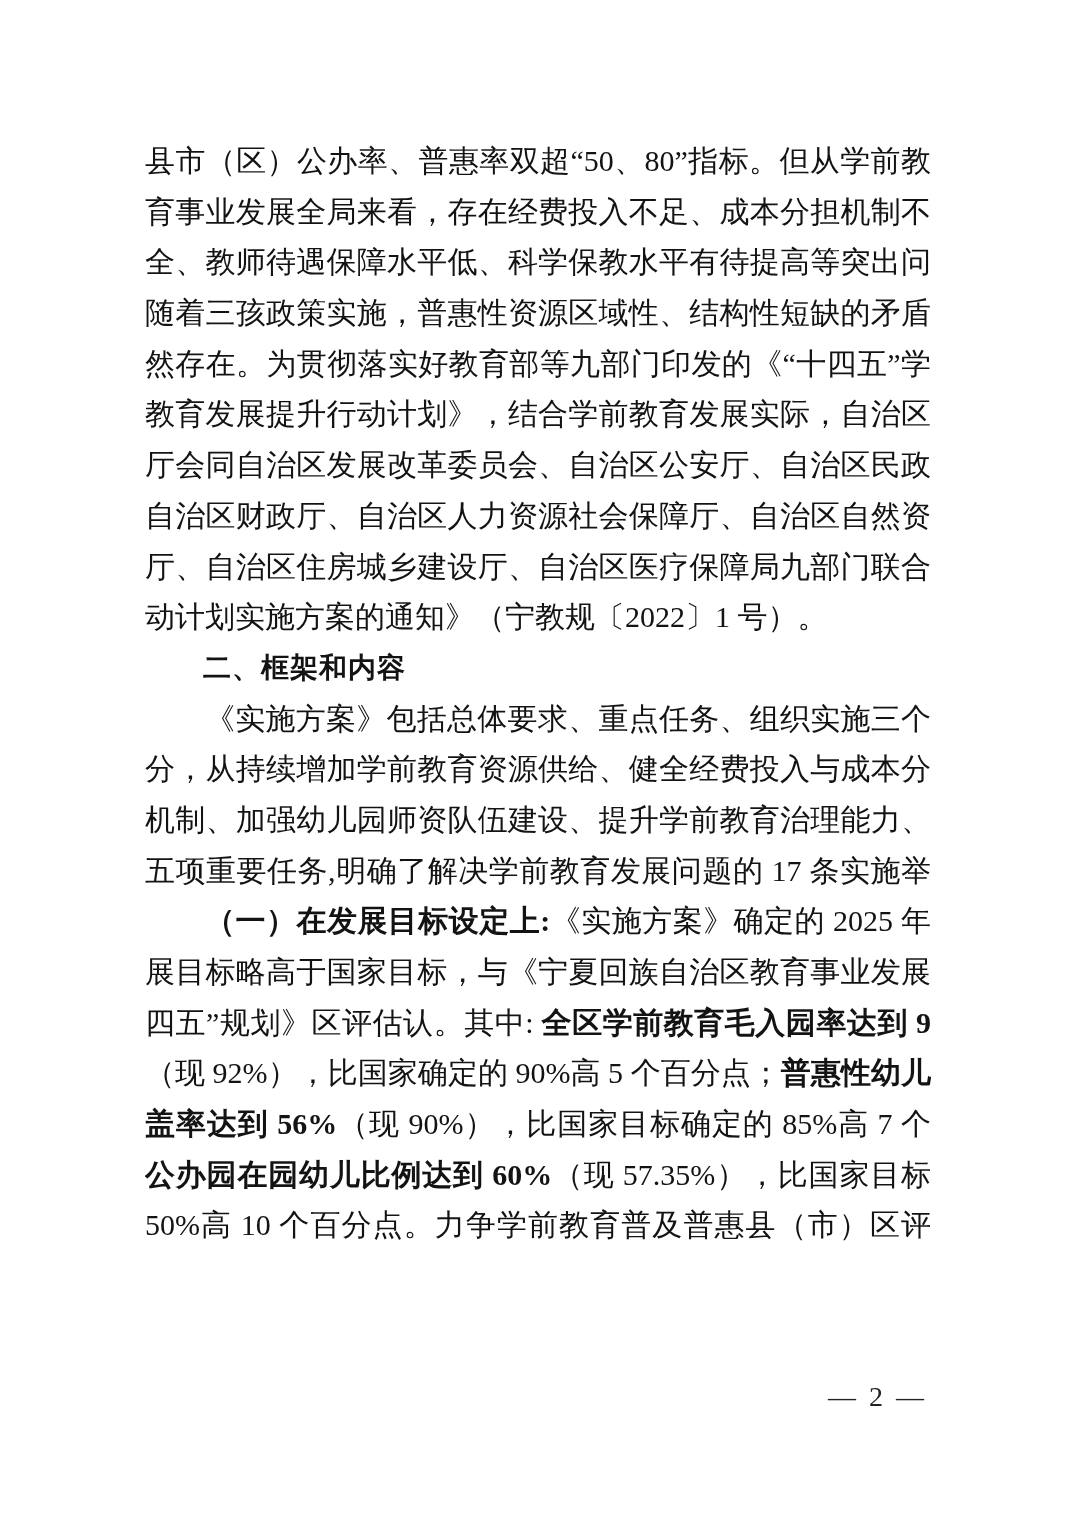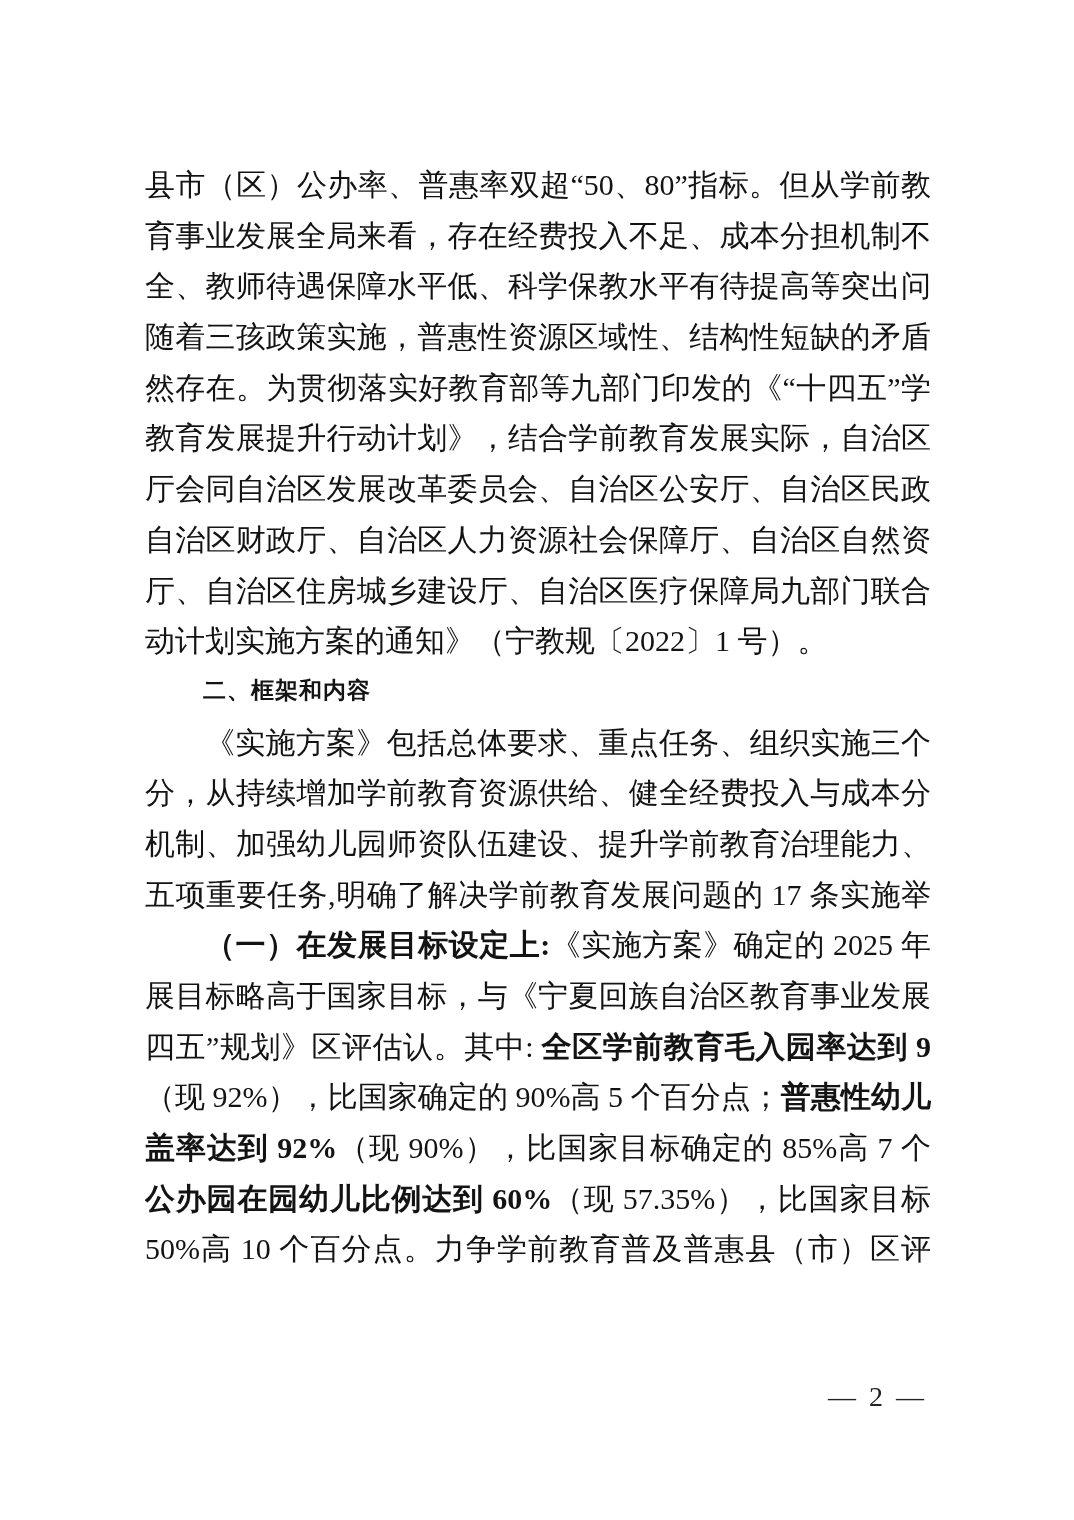--- a/index.html
+++ b/index.html
@@ -12,43 +12,43 @@
     width: 1074px;
     height: 1520px;
     background: #ffffff;
     color: #131313;
     font-family: "Liberation Serif", "DejaVu Serif", serif;
     overflow: hidden;
   }
   .content {
     position: absolute;
     left: 145px;
-    top: 160px;
+    top: 136px;
     width: 786px;
   }
   .line {
     font-size: 30px;
     line-height: 50.7px;
     height: 50.7px;
     overflow: hidden;
     text-align: justify;
     text-align-last: justify;
     word-break: break-all;
     white-space: normal;
   }
   .line.nofill {
     text-align-last: left;
   }
   .line.indent {
     text-indent: 60px;
   }
   .line.heading {
-    font-family: Liberation Mono, monospace;
+    font-family: Liberation Sans, sans-serif;
     font-weight: bold;
-    font-size: 23px;
+    font-size: 28px;
     text-align: left;
     text-align-last: left;
     text-indent: 58px;
     letter-spacing: 1px;
   }
   .line .b {
     font-weight: bold;
   }
   .footer {
     position: absolute;
@@ -77,18 +77,18 @@
       <div class="line nofill"><span>动计划实施方案的通知》（宁教规〔2022〕1 号）。</span></div>
       <div class="line nofill indent heading"><span class="b">二、框架和内容</span></div>
       <div class="line indent"><span>《实施方案》包括总体要求、重点任务、组织实施三个部</span></div>
       <div class="line"><span>分，从持续增加学前教育资源供给、健全经费投入与成本分担</span></div>
       <div class="line"><span>机制、加强幼儿园师资队伍建设、提升学前教育治理能力、全</span></div>
       <div class="line"><span>五项重要任务,明确了解决学前教育发展问题的 17 条实施举措。</span></div>
       <div class="line indent"><span class="b">（一）在发展目标设定上:</span><span>《实施方案》确定的 2025 年发</span></div>
       <div class="line"><span>展目标略高于国家目标，与《宁夏回族自治区教育事业发展“十</span></div>
       <div class="line"><span>四五”规划》区评估认。其中: </span><span class="b">全区学前教育毛入园率达到 95%</span></div>
       <div class="line"><span>（现 92%），比国家确定的 90%高 5 个百分点；</span><span class="b">普惠性幼儿园覆</span></div>
-      <div class="line"><span class="b">盖率达到 92%</span><span>（现 90%），比国家目标确定的 85%高 7 个百分点；</span></div>
+      <div class="line"><span class="b">盖率达到 56%</span><span>（现 90%），比国家目标确定的 85%高 7 个百分点；</span></div>
       <div class="line"><span class="b">公办园在园幼儿比例达到 60%</span><span>（现 57.35%），比国家目标确定的</span></div>
       <div class="line"><span>50%高 10 个百分点。力争学前教育普及普惠县（市）区评估认</span></div>
     </div>
   <div class="footer">— 2 —</div>
 </div>
 
 </body></html>

